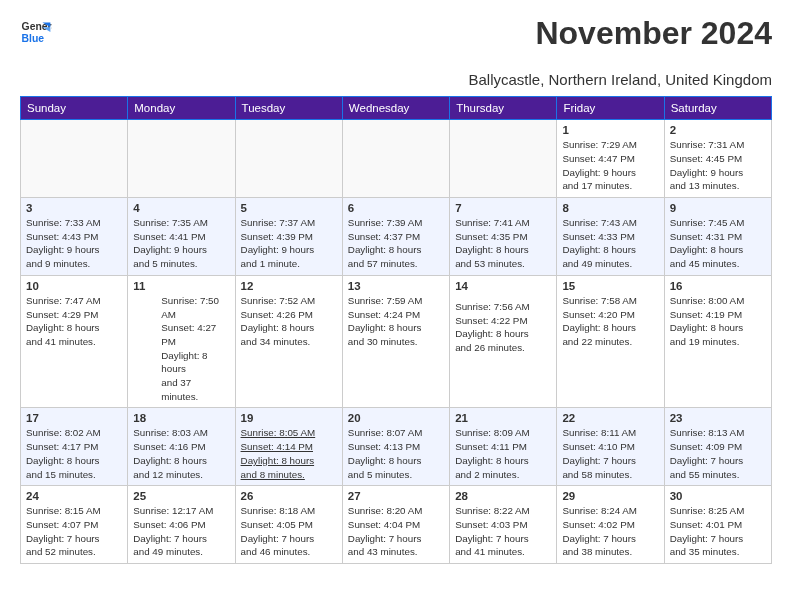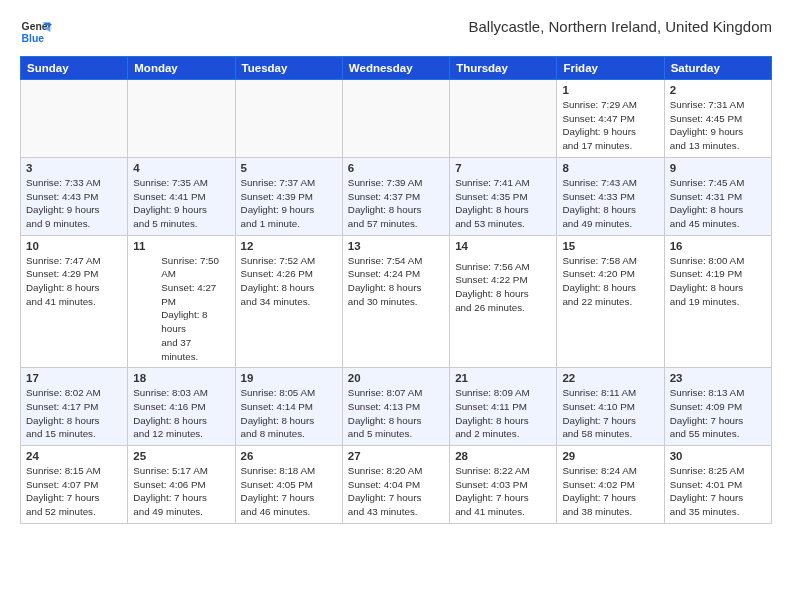--- a/index.html
+++ b/index.html
@@ -34,35 +34,35 @@
     }
     .main-title {
       font-size: 32px;
       font-weight: bold;
       color: #333;
       line-height: 1.1;
     }
     .subtitle {
       font-size: 15px;
       color: #333;
-      margin-top: 2px;
+      margin-top: 20px;
     }
     .calendar {
       width: 100%;
       border-collapse: collapse;
       margin-top: 8px;
       font-size: 10.5px;
     }
     .calendar thead th {
-      background: #1d4ed8;
+      background: #4c1d95;
       color: #fff;
       padding: 5px 6px;
       text-align: left;
       font-size: 11.5px;
-      font-weight: bold;
+      font-weight: normal;
       border: 1px solid #1a73e8;
     }
     .calendar tbody td {
       vertical-align: top;
       border: 1px solid #ccc;
       padding: 4px 5px;
       width: calc(100% / 7);
       height: 76px;
       color: #333;
     }
@@ -91,20 +91,21 @@
   <div class="header-row">
     <div class="logo">
       <svg class="logo-icon" viewBox="0 0 40 40">
         <text x="2" y="18" font-size="13" font-weight="bold" fill="#333" font-family="Arial">General</text>
         <text x="2" y="32" font-size="13" font-weight="bold" fill="#1a73e8" font-family="Arial">Blue</text>
         <polygon points="28,8 38,14 38,8" fill="#1a73e8"></polygon>
         <polygon points="28,14 38,20 38,14" fill="#5ba0f0"></polygon>
       </svg>
     </div>
     <div class="title-block">
+      <div class="main-title">November 2024</div>
       <div class="subtitle">Ballycastle, Northern Ireland, United Kingdom</div>
     </div>
   </div>
 
   <table class="calendar">
     <thead>
       <tr id="header-row">
           <th>Sunday</th>
           <th>Monday</th>
           <th>Tuesday</th>
@@ -204,21 +205,21 @@
           </td>
           <td>
             <span class="day-num">12</span>
             <div class="day-info" style="white-space: pre-line;">Sunrise: 7:52 AM
 Sunset: 4:26 PM
 Daylight: 8 hours
 and 34 minutes.</div>
           </td>
           <td>
             <span class="day-num">13</span>
-            <div class="day-info" style="white-space: pre-line;">Sunrise: 7:54 AM
+            <div class="day-info" style="white-space: pre-line;">Sunrise: 7:59 AM
 Sunset: 4:24 PM
 Daylight: 8 hours
 and 30 minutes.</div>
           </td>
           <td>
             <span class="day-num">14</span>
             <div class="day-info" style="white-space: pre-line; margin-top: 8px;">Sunrise: 7:56 AM
 Sunset: 4:22 PM
 Daylight: 8 hours
 and 26 minutes.</div>
@@ -248,21 +249,21 @@
           </td>
           <td>
             <span class="day-num">18</span>
             <div class="day-info" style="white-space: pre-line;">Sunrise: 8:03 AM
 Sunset: 4:16 PM
 Daylight: 8 hours
 and 12 minutes.</div>
           </td>
           <td>
             <span class="day-num">19</span>
-            <div class="day-info" style="white-space: pre-line;">Sunrise: 8:05 AM
+            <div class="day-info" style="white-space: pre-line; text-decoration: underline;">Sunrise: 8:05 AM
 Sunset: 4:14 PM
 Daylight: 8 hours
 and 8 minutes.</div>
           </td>
           <td>
             <span class="day-num">20</span>
             <div class="day-info" style="white-space: pre-line;">Sunrise: 8:07 AM
 Sunset: 4:13 PM
 Daylight: 8 hours
 and 5 minutes.</div>
@@ -292,21 +293,21 @@
         <tr>
           <td>
             <span class="day-num">24</span>
             <div class="day-info" style="white-space: pre-line;">Sunrise: 8:15 AM
 Sunset: 4:07 PM
 Daylight: 7 hours
 and 52 minutes.</div>
           </td>
           <td>
             <span class="day-num">25</span>
-            <div class="day-info" style="white-space: pre-line;">Sunrise: 5:17 AM
+            <div class="day-info" style="white-space: pre-line;">Sunrise: 12:17 AM
 Sunset: 4:06 PM
 Daylight: 7 hours
 and 49 minutes.</div>
           </td>
           <td>
             <span class="day-num">26</span>
             <div class="day-info" style="white-space: pre-line;">Sunrise: 8:18 AM
 Sunset: 4:05 PM
 Daylight: 7 hours
 and 46 minutes.</div>

